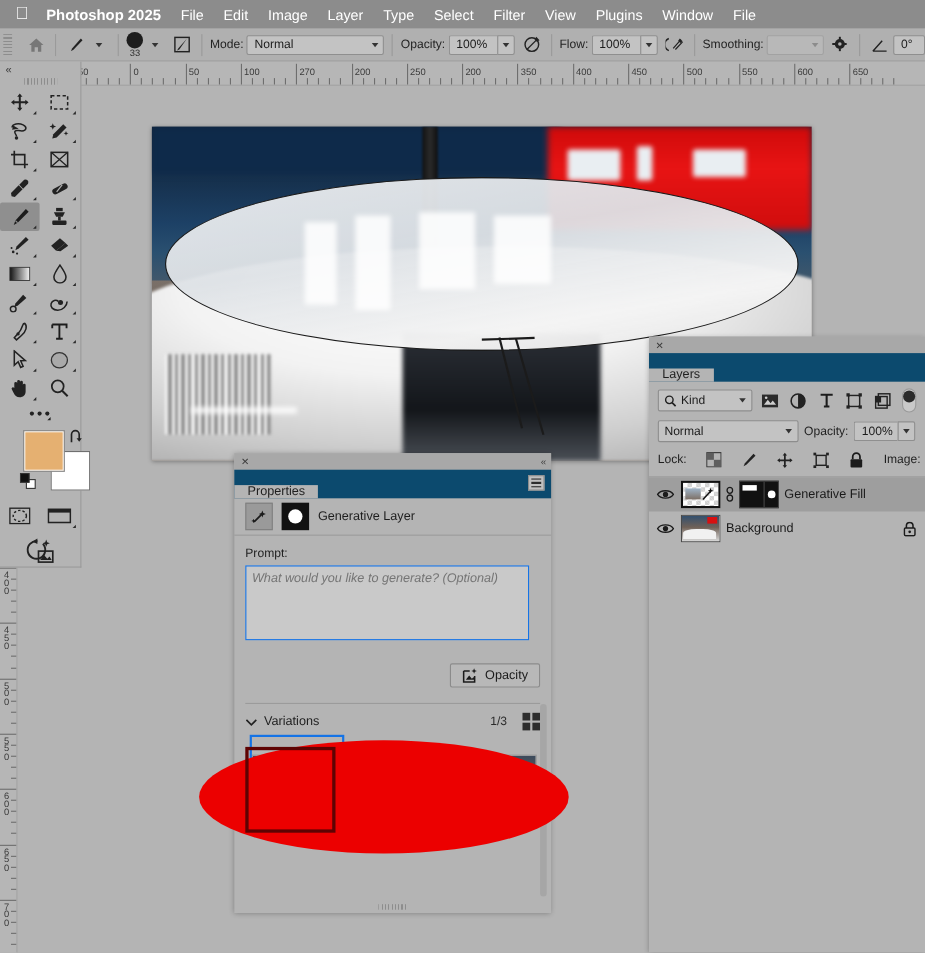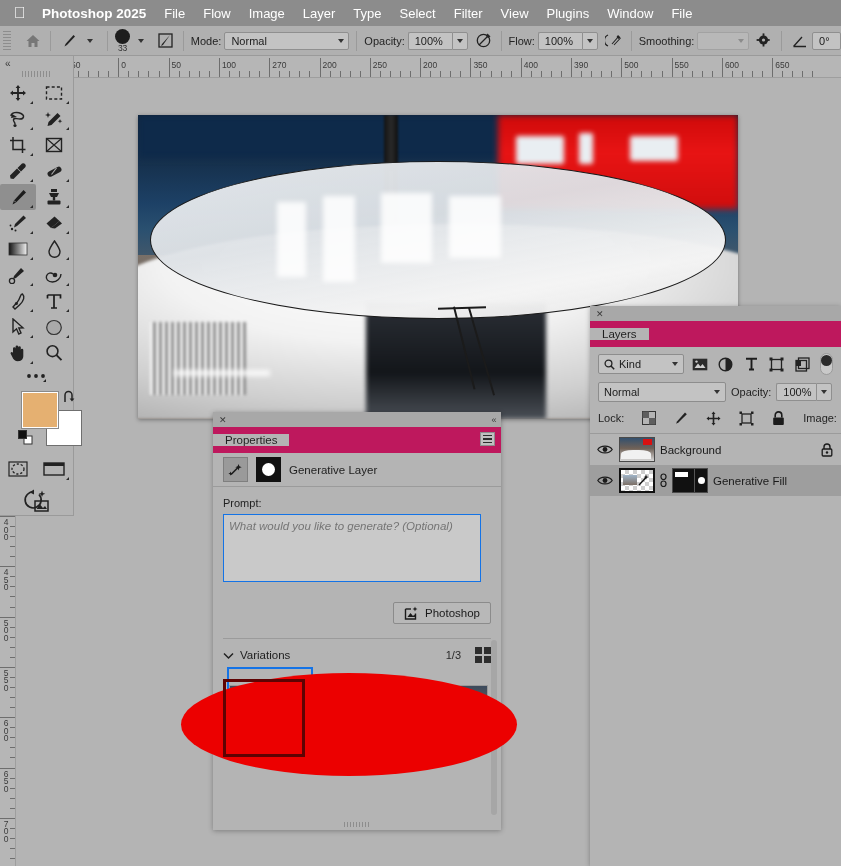--- a/index.html
+++ b/index.html
@@ -125,21 +125,21 @@
   .sw-swap { position:absolute; left:54px; top:-2px; font-size:13px; color:#2b2b2b; }
   .sw-default{ position:absolute; left:10px; top:38px; width:14px;height:14px; }
   .tb-bottom { display:grid; grid-template-columns:36px 36px; margin-top:6px; }
   .tb-bottom2 { display:flex; justify-content:center; margin-top:4px; }
 
   
   .panel { position:absolute; background:#b4b4b4; box-shadow: 0 1px 5px rgba(0,0,0,.3); }
   .panel-titlebar { height:15px; background:#a8a8a8; display:flex; align-items:center; justify-content:space-between; padding:0 6px; }
   .pt-close { font-size:9px; color:#3b3b3b; cursor:pointer; }
   .pt-collapse { font-size:9px; color:#3b3b3b; letter-spacing:-1.5px; cursor:pointer; }
-  .tabstrip { height:26px; background:#be185d; display:flex; align-items:center; position:relative; }
+  .tabstrip { height:26px; background:#0c4a6e; display:flex; align-items:flex-end; position:relative; }
   .tab { padding:0 12px; display:flex; align-items:center; font-size:11.5px; color:#1f1f1f; cursor:pointer; }
   .tab.active { background:#b4b4b4; }
   .panel-menu { position:absolute; right:6px; top:5px; width:15px;height:14px;
     background:#c0c0c0;border:1px solid #8d8d8d;display:flex;flex-direction:column;justify-content:center;gap:2px;padding:2px; cursor:pointer;}
   .panel-menu i { display:block; height:1.5px; background:#2d2d2d; }
 
   
   #props { left:213px; top:412px; width:288px; height:418px; }
   .pr-header { height:34px; display:flex; align-items:center; gap:8px; padding:0 10px;
                border-bottom:1px solid #9b9b9b; }
@@ -210,21 +210,21 @@
 </style>
 </head>
 <body>
 
 <div id="app">
 
   <div class="menubar">
     <span class="apple-logo"></span>
     <span class="app-name">Photoshop 2025</span>
     <span class="mi">File</span>
-    <span class="mi">Flow</span>
+    <span class="mi">Edit</span>
     <span class="mi">Image</span>
     <span class="mi">Layer</span>
     <span class="mi">Type</span>
     <span class="mi">Select</span>
     <span class="mi">Filter</span>
     <span class="mi">View</span>
     <span class="mi">Plugins</span>
     <span class="mi">Window</span>
     <span class="mi">File</span>
   </div>
@@ -398,21 +398,21 @@
       <div class="tick" style="left: 490.52px; top: 15px; width: 1px; height: 6px;"></div>
       <div class="tick" style="left: 500.58px; top: 15px; width: 1px; height: 6px;"></div>
       <div class="tick" style="left: 510.64px; top: 15px; width: 1px; height: 6px;"></div>
       <div class="tick" style="left: 520.7px; top: 2px; width: 1px; height: 19px;"></div>
       <div class="rlab" style="left: 523.7px; top: 4px;">400</div>
       <div class="tick" style="left: 530.76px; top: 15px; width: 1px; height: 6px;"></div>
       <div class="tick" style="left: 540.82px; top: 15px; width: 1px; height: 6px;"></div>
       <div class="tick" style="left: 550.88px; top: 15px; width: 1px; height: 6px;"></div>
       <div class="tick" style="left: 560.94px; top: 15px; width: 1px; height: 6px;"></div>
       <div class="tick" style="left: 571px; top: 2px; width: 1px; height: 19px;"></div>
-      <div class="rlab" style="left: 574px; top: 4px;">390</div>
+      <div class="rlab" style="left: 574px; top: 4px;">450</div>
       <div class="tick" style="left: 581.06px; top: 15px; width: 1px; height: 6px;"></div>
       <div class="tick" style="left: 591.12px; top: 15px; width: 1px; height: 6px;"></div>
       <div class="tick" style="left: 601.18px; top: 15px; width: 1px; height: 6px;"></div>
       <div class="tick" style="left: 611.24px; top: 15px; width: 1px; height: 6px;"></div>
       <div class="tick" style="left: 621.3px; top: 2px; width: 1px; height: 19px;"></div>
       <div class="rlab" style="left: 624.3px; top: 4px;">500</div>
       <div class="tick" style="left: 631.36px; top: 15px; width: 1px; height: 6px;"></div>
       <div class="tick" style="left: 641.42px; top: 15px; width: 1px; height: 6px;"></div>
       <div class="tick" style="left: 651.48px; top: 15px; width: 1px; height: 6px;"></div>
       <div class="tick" style="left: 661.54px; top: 15px; width: 1px; height: 6px;"></div>
@@ -776,21 +776,21 @@
       <div class="gen-row">
         <div class="gen-btn">
           <span>
             <svg width="15" height="15" viewBox="0 0 15 15">
                 <path d="M1.5 3 L1.5 13 L11.5 13 L11.5 7.5" fill="none" stroke="#1b1b1b" stroke-width="1.4"></path>
                 <path d="M1.5 3 L7 3" stroke="#1b1b1b" stroke-width="1.4"></path>
                 <path d="M3.5 11 L6.5 7 L9 10 L10.5 8.5 L11.5 11 Z" fill="#1b1b1b"></path>
                 <path d="M11 0.5 L11.7 2.3 L13.5 3 L11.7 3.7 L11 5.5 L10.3 3.7 L8.5 3 L10.3 2.3 Z" fill="#1b1b1b"></path>
               </svg>
           </span>
-          <span>Photoshop</span>
+          <span>Opacity</span>
         </div>
       </div>
       <div class="pr-div"></div>
     </div>
 
     <div class="var-head">
       <span>
         <svg width="11" height="9" viewBox="0 0 11 9">
             <path d="M1 2.5 L5.5 7 L10 2.5" fill="none" stroke="#222" stroke-width="1.5"></path>
           </svg>
@@ -942,42 +942,20 @@
       <div style="display:flex">
         <div class="sel num" style="width:40px">
           <span>100%</span>
         </div>
         <div class="stepper">
             <span class="caret"></span>
           </div>
       </div>
     </div>
 
-    <div class="layer-row">
-      <span class="eye">
-        <svg width="16" height="11" viewBox="0 0 16 11">
-            <path d="M0.8 5.5 C3.5 1 12.5 1 15.2 5.5 C12.5 10 3.5 10 0.8 5.5 Z" fill="none" stroke="#1b1b1b" stroke-width="1.2"></path>
-            <circle cx="8" cy="5.5" r="2.4" fill="#1b1b1b"></circle>
-          </svg>
-      </span>
-      <div class="lthumb">
-        <div style="position:absolute;inset:0;background:linear-gradient(180deg,#33506e 0%,#6f6157 45%,#d8d8d8 100%)"></div>
-        <div style="position:absolute;right:2px;top:1px;width:9px;height:6px;background:#d81111"></div>
-        <div style="position:absolute;left:1px;bottom:2px;width:30px;height:9px;border-radius:40% 40% 0 0;background:#f1f1f1"></div>
-      </div>
-      <span class="lname">Background</span>
-      <span style="margin-left:auto">
-        <svg width="12" height="14" viewBox="0 0 12 14">
-            <path d="M3 6 L3 4 A3 3 0 0 1 9 4 L9 6" fill="none" stroke="#1b1b1b" stroke-width="1.4"></path>
-            <rect x="1.2" y="6" width="9.6" height="7" rx="1" fill="none" stroke="#1b1b1b" stroke-width="1.3"></rect>
-            <circle cx="6" cy="9.5" r="1.2" fill="#1b1b1b"></circle>
-          </svg>
-      </span>
-    </div>
-
     <div class="layer-row selected">
       <span class="eye">
         <svg width="16" height="11" viewBox="0 0 16 11">
             <path d="M0.8 5.5 C3.5 1 12.5 1 15.2 5.5 C12.5 10 3.5 10 0.8 5.5 Z" fill="none" stroke="#1b1b1b" stroke-width="1.2"></path>
             <circle cx="8" cy="5.5" r="2.4" fill="#1b1b1b"></circle>
           </svg>
       </span>
       <div class="lthumb sel-border">
         <div class="checker"></div>
         <div style="position:absolute;left:2px;top:5px;width:14px;height:10px;background:linear-gradient(180deg,#9fb4c8,#7d7066)"></div>
@@ -995,15 +973,37 @@
       <div class="mthumb">
         <div style="flex:1;background:#111;position:relative">
           <div style="position:absolute;left:2px;top:3px;width:13px;height:5px;background:#fff"></div>
         </div>
         <div style="width:13px;background:#111;display:flex;align-items:center;justify-content:center;border-left:1px solid #555">
           <span style="width:7px;height:7px;border-radius:50%;background:#fff;display:block"></span>
         </div>
       </div>
       <span class="lname">Generative Fill</span>
     </div>
+
+    <div class="layer-row">
+      <span class="eye">
+        <svg width="16" height="11" viewBox="0 0 16 11">
+            <path d="M0.8 5.5 C3.5 1 12.5 1 15.2 5.5 C12.5 10 3.5 10 0.8 5.5 Z" fill="none" stroke="#1b1b1b" stroke-width="1.2"></path>
+            <circle cx="8" cy="5.5" r="2.4" fill="#1b1b1b"></circle>
+          </svg>
+      </span>
+      <div class="lthumb">
+        <div style="position:absolute;inset:0;background:linear-gradient(180deg,#33506e 0%,#6f6157 45%,#d8d8d8 100%)"></div>
+        <div style="position:absolute;right:2px;top:1px;width:9px;height:6px;background:#d81111"></div>
+        <div style="position:absolute;left:1px;bottom:2px;width:30px;height:9px;border-radius:40% 40% 0 0;background:#f1f1f1"></div>
+      </div>
+      <span class="lname">Background</span>
+      <span style="margin-left:auto">
+        <svg width="12" height="14" viewBox="0 0 12 14">
+            <path d="M3 6 L3 4 A3 3 0 0 1 9 4 L9 6" fill="none" stroke="#1b1b1b" stroke-width="1.4"></path>
+            <rect x="1.2" y="6" width="9.6" height="7" rx="1" fill="none" stroke="#1b1b1b" stroke-width="1.3"></rect>
+            <circle cx="6" cy="9.5" r="1.2" fill="#1b1b1b"></circle>
+          </svg>
+      </span>
+    </div>
   </div>
 
 </div>
 
 </body></html>

